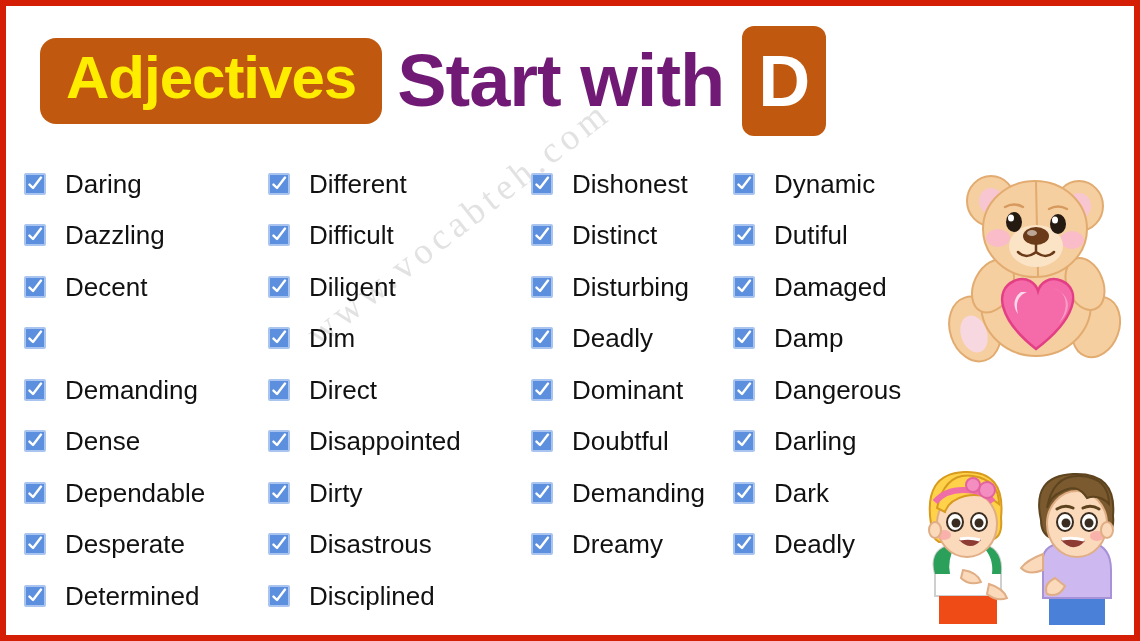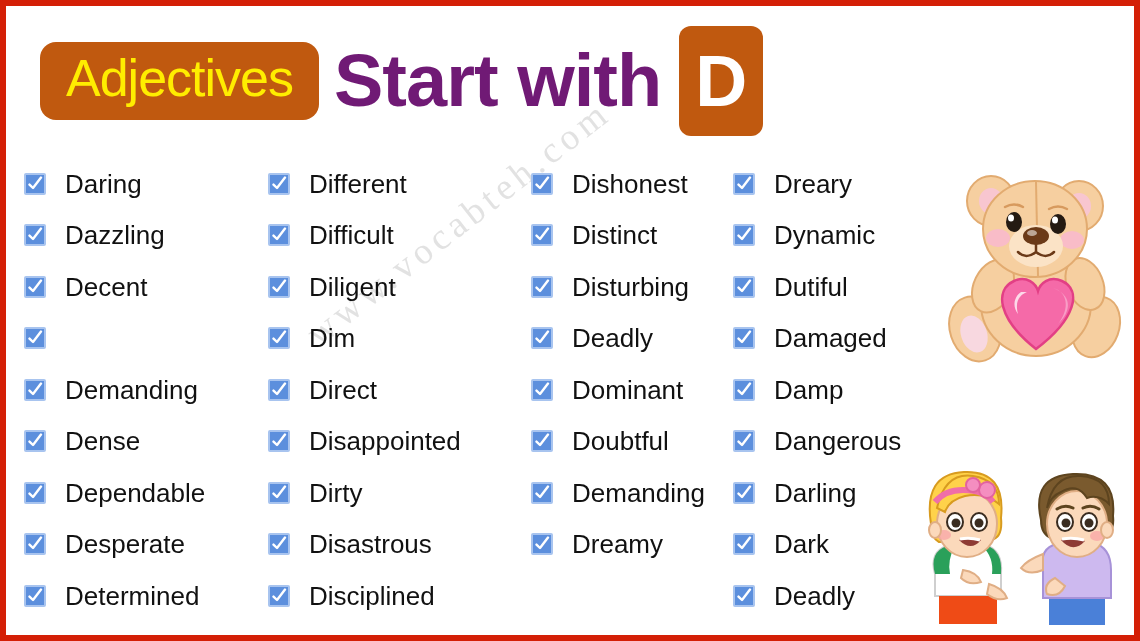--- a/index.html
+++ b/index.html
@@ -29,22 +29,22 @@
   }
   .title-badge{
     background:#c0590f;
     border-radius:16px;
     padding:10px 26px 16px 26px;
     display:flex;align-items:center;
     line-height:1;
   }
   .title-badge span{
     color:#ffed00;
-    font-size:52px;
-    font-weight:normal;
+    font-size:60px;
+    font-weight:bold;
     letter-spacing:-1px;
     line-height:1;
   }
   .title-plain{
     color:#701a75;
     font-size:74px;
     font-weight:bold;
     letter-spacing:-1px;
     margin-left:15px;
     line-height:1;
@@ -349,28 +349,20 @@
         <div class="word-row">
           <span class="cb" style="background: rgb(92, 143, 221); border-color: rgb(168, 196, 239);">
             <svg viewBox="0 0 16 16">
               <path d="M2.5 8.6 L6 12 L14 1.6" stroke="#ffffff" stroke-width="2.4" fill="none" stroke-linecap="round" stroke-linejoin="round"></path>
             </svg>
           </span>
           <span class="word-label">Dreamy</span>
         </div>
       </div>
     <div class="col col-3">
-        <div class="word-row">
-          <span class="cb" style="background: rgb(92, 143, 221); border-color: rgb(168, 196, 239);">
-            <svg viewBox="0 0 16 16">
-              <path d="M2.5 8.6 L6 12 L14 1.6" stroke="#ffffff" stroke-width="2.4" fill="none" stroke-linecap="round" stroke-linejoin="round"></path>
-            </svg>
-          </span>
-          <span class="word-label">Dreary</span>
-        </div>
         <div class="word-row">
           <span class="cb" style="background: rgb(92, 143, 221); border-color: rgb(168, 196, 239);">
             <svg viewBox="0 0 16 16">
               <path d="M2.5 8.6 L6 12 L14 1.6" stroke="#ffffff" stroke-width="2.4" fill="none" stroke-linecap="round" stroke-linejoin="round"></path>
             </svg>
           </span>
           <span class="word-label">Dynamic</span>
         </div>
         <div class="word-row">
           <span class="cb" style="background: rgb(92, 143, 221); border-color: rgb(168, 196, 239);">

